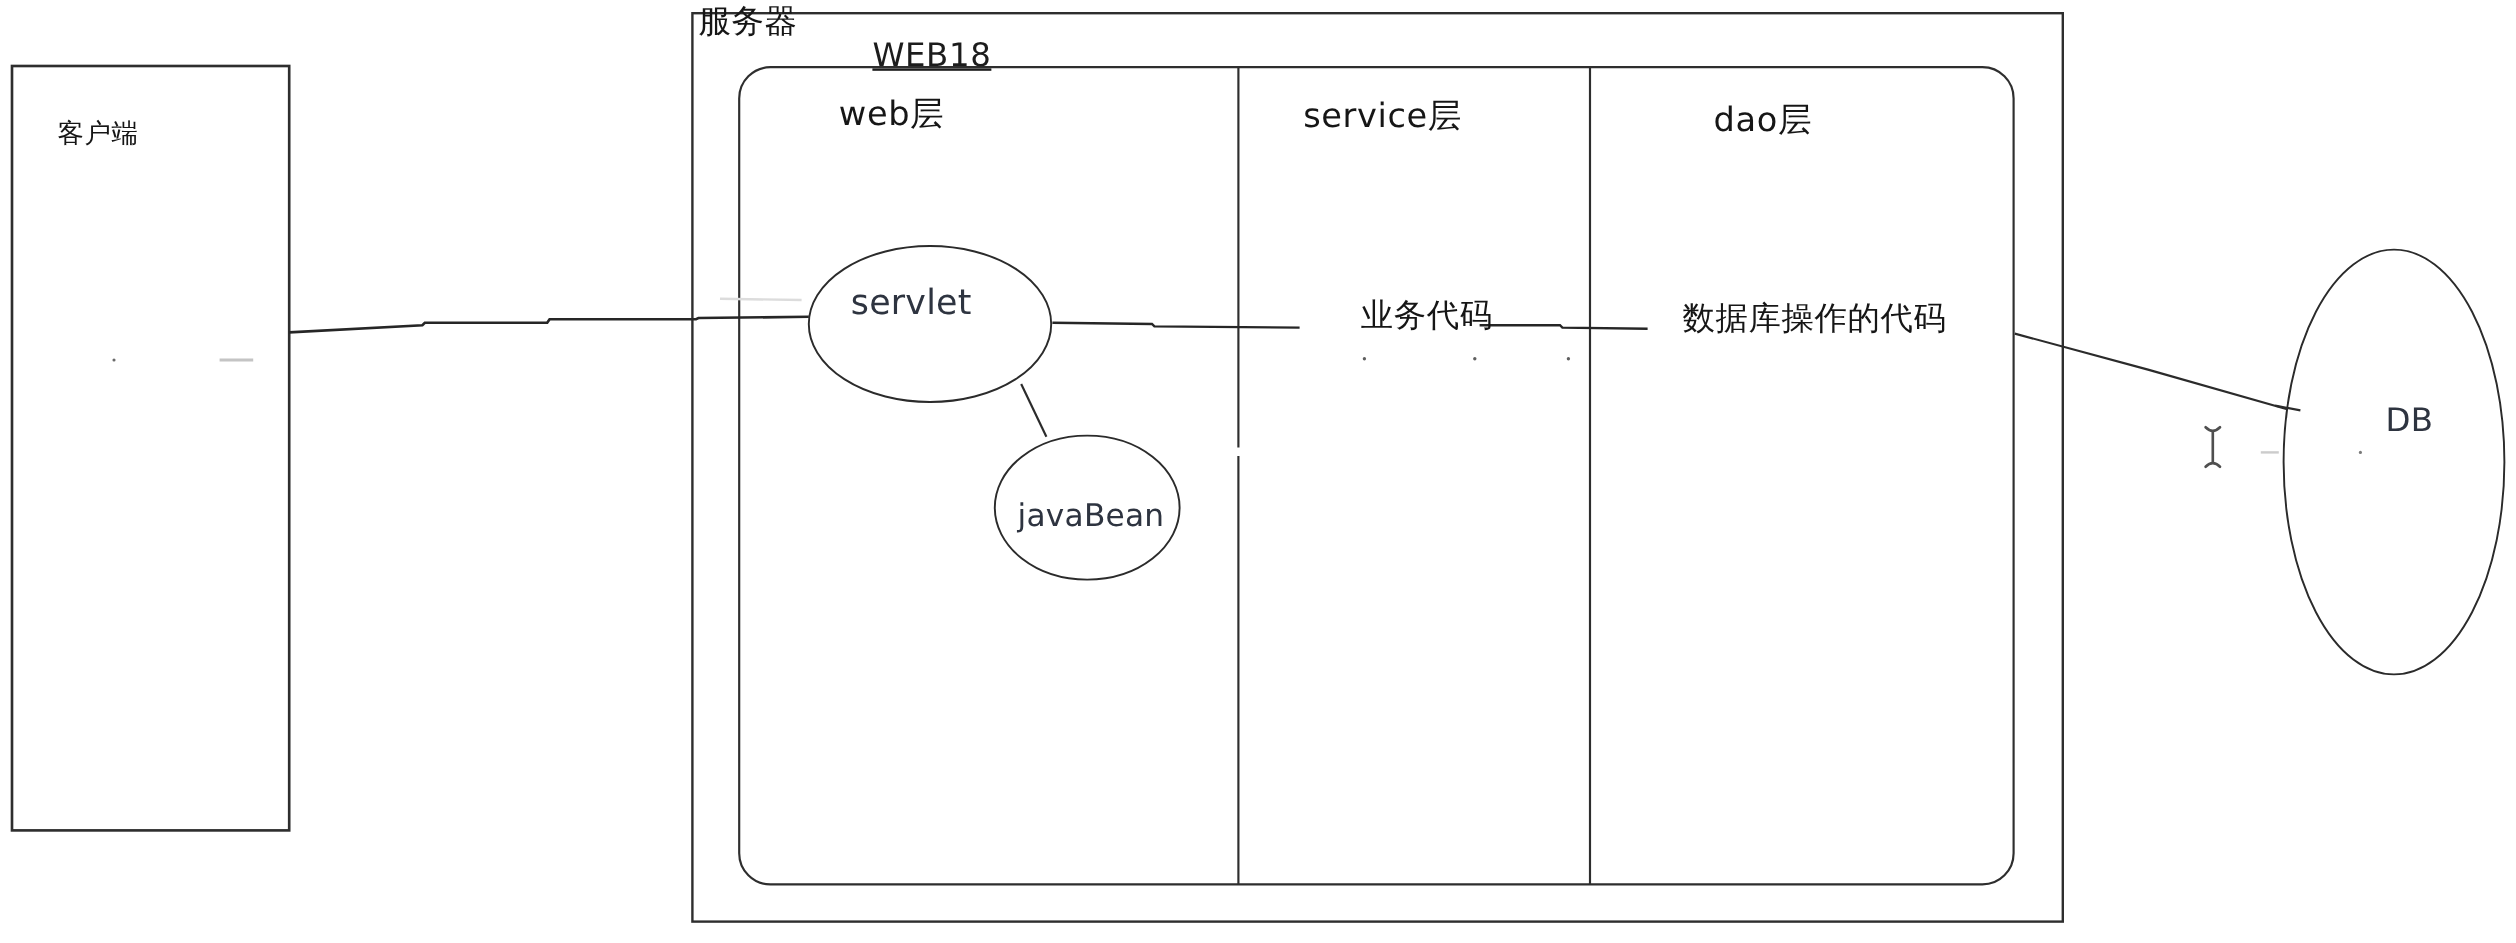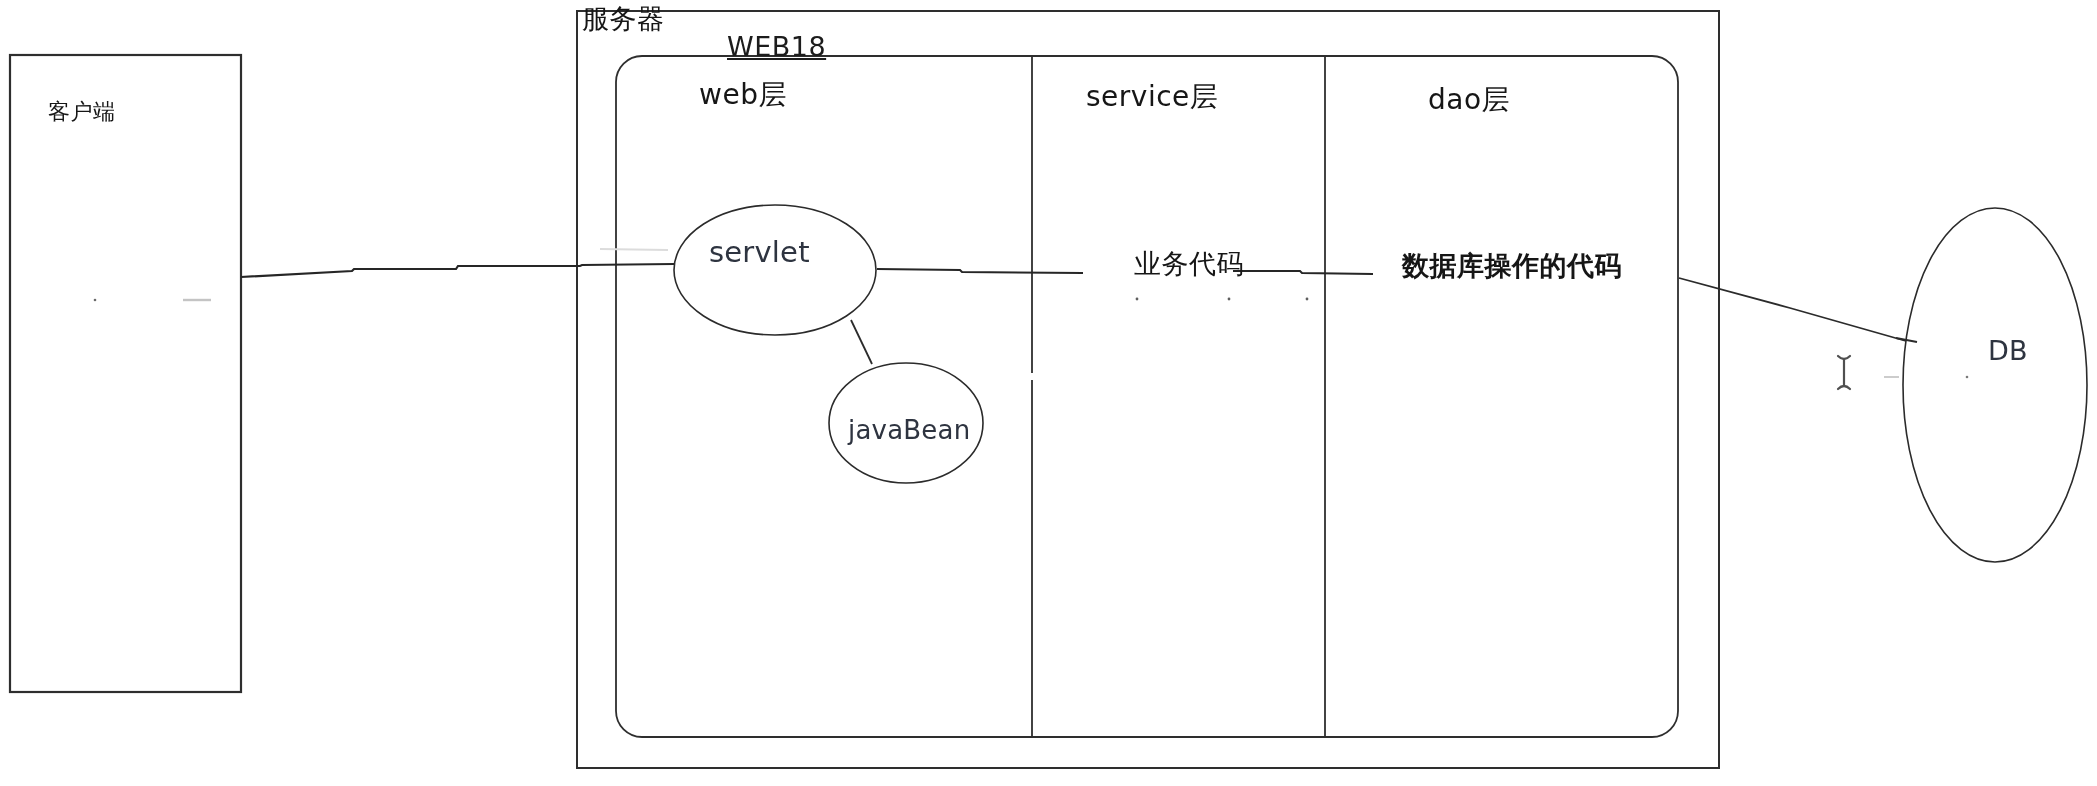--- a/index.html
+++ b/index.html
@@ -92,17 +92,17 @@
   <div class="lbl" style="left:1086px; top:82px; font-size:28px;">service层</div>
 
   <div class="lbl" style="left:1400px; top:85px; font-size:28px;margin-left:28px;">dao层</div>
 
   <div class="lbl node" style="left:709px; top:237px; font-size:29px;">servlet</div>
 
   <div class="lbl node" style="left:848px; top:416px; font-size:26px;text-align:center;">javaBean</div>
 
   <div class="lbl" style="left:1110px; top:249px; font-size:27px;margin-left:24px;">业务代码</div>
 
-  <div class="lbl" style="left:1402px; top:251px; font-size:27px;font-weight:bold;">数据库操作的代码</div>
+  <div class="lbl" style="left:1402px; top:251px; font-size:27px;">数据库操作的代码</div>
 
   <div class="lbl node" style="left:1988px; top:336px; font-size:27px;">DB</div>
 
 </div>
 
 </body></html>

